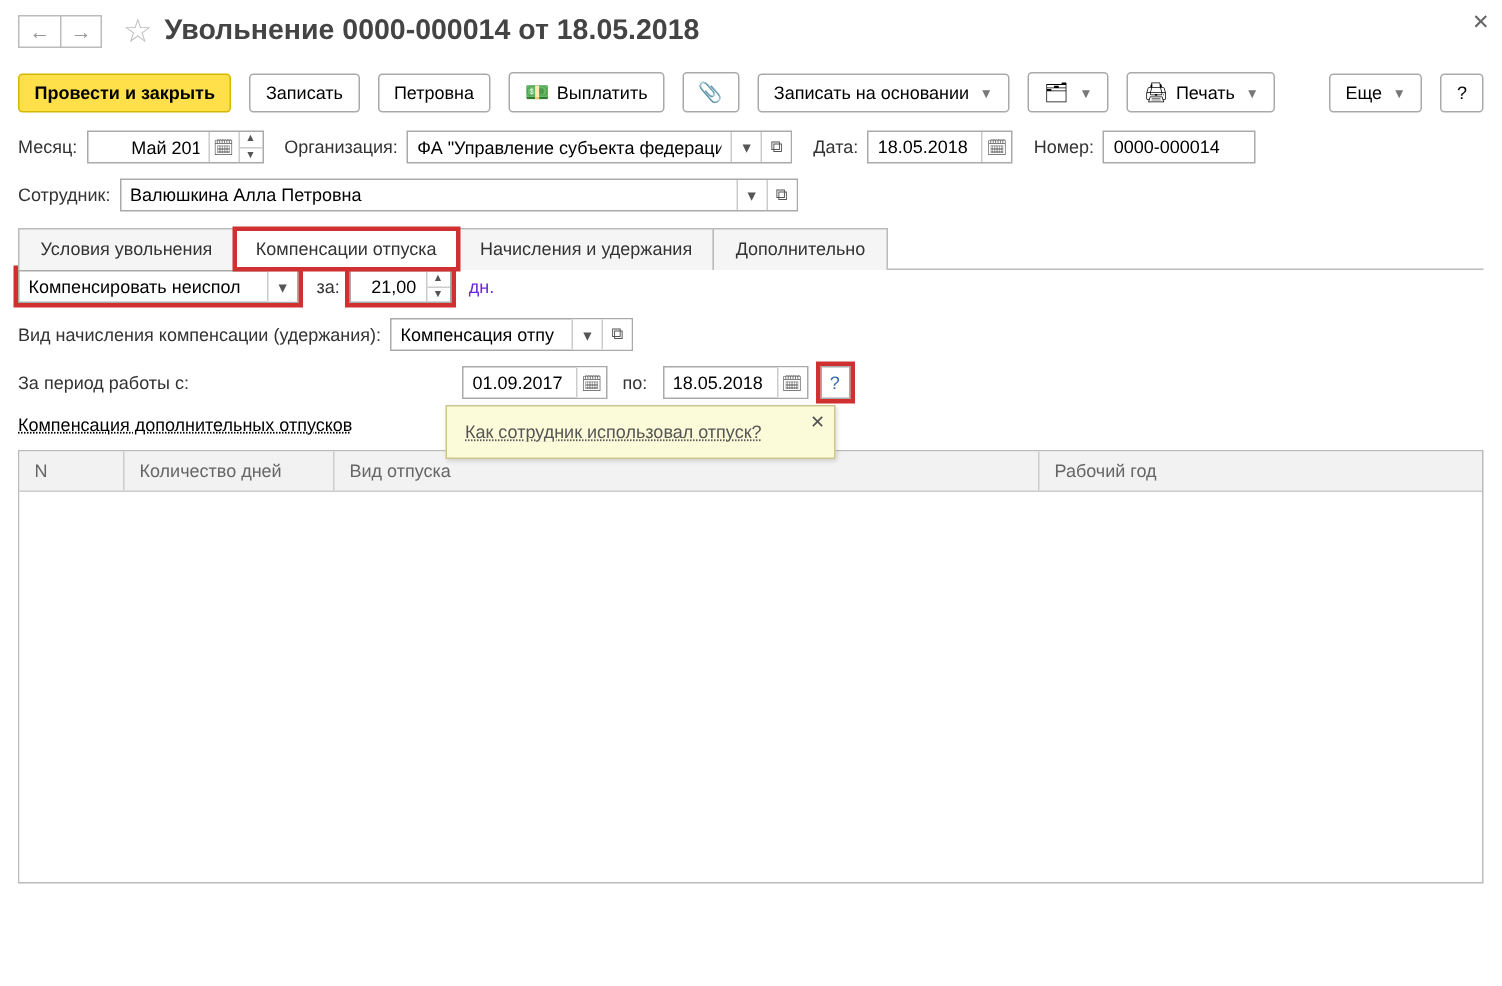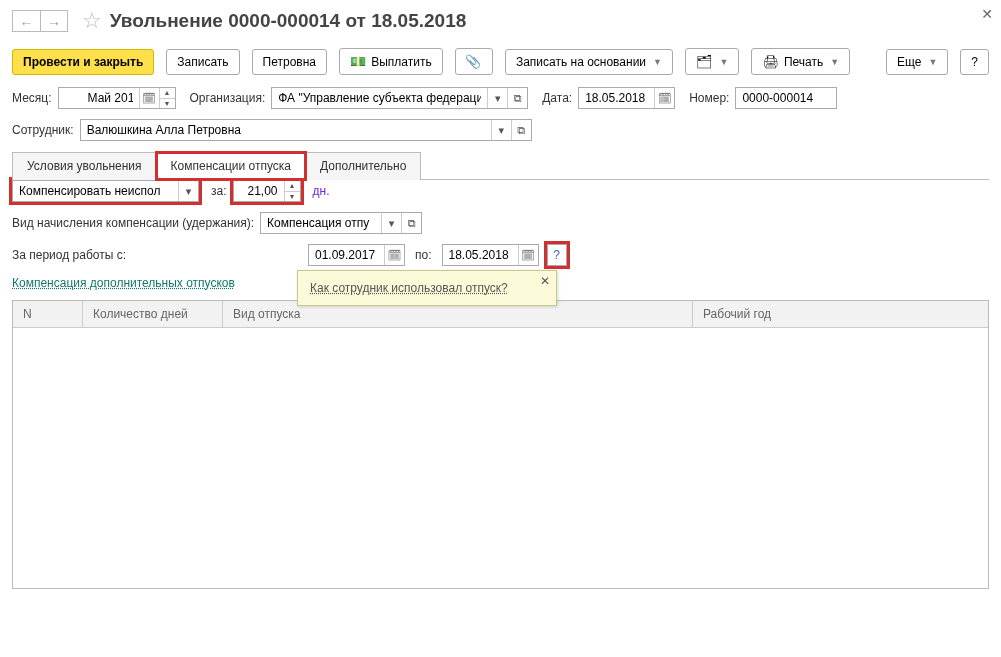--- a/index.html
+++ b/index.html
@@ -104,21 +104,21 @@
   }
   .tab.highlight {
     outline: 3px solid #d03030;
     outline-offset: -2px;
     z-index: 2;
   }
   .field-highlight {
     outline: 3px solid #d03030;
     outline-offset: 0;
   }
-  .section-link { color: #0f766e; text-decoration: underline dotted; cursor: pointer; }
+  .section-link { color: #000000; text-decoration: underline dotted; cursor: pointer; }
   .tooltip {
     position: absolute;
     background: #fcfbd9;
     border: 1px solid #c8c88a;
     padding: 10px 28px 10px 12px;
     font-size: 12px;
     box-shadow: 1px 1px 3px rgba(0,0,0,0.15);
   }
   .tooltip a { color: #555; text-decoration: underline dotted; }
   .tooltip .tt-close { position: absolute; top: 3px; right: 6px; cursor: pointer; color: #555; }
@@ -230,20 +230,21 @@
     <span class="input-wrap">
       <input style="width: 410px;" value="Валюшкина Алла Петровна">
       <span class="input-btn">▾</span>
       <span class="input-btn">⧉</span>
     </span>
   </div>
 
   <div class="tabs">
     <div class="tab">Условия увольнения</div>
     <div class="tab active highlight">Компенсации отпуска</div>
+    <div class="tab">Начисления и удержания</div>
     <div class="tab">Дополнительно</div>
   </div>
 
   <div class="row">
     <span class="input-wrap field-highlight">
       <input style="width: 165px;" value="Компенсировать неиспол">
       <span class="input-btn">▾</span>
     </span>
     <span class="lbl" style="margin-left:6px">за:</span>
     <span class="input-wrap field-highlight">

